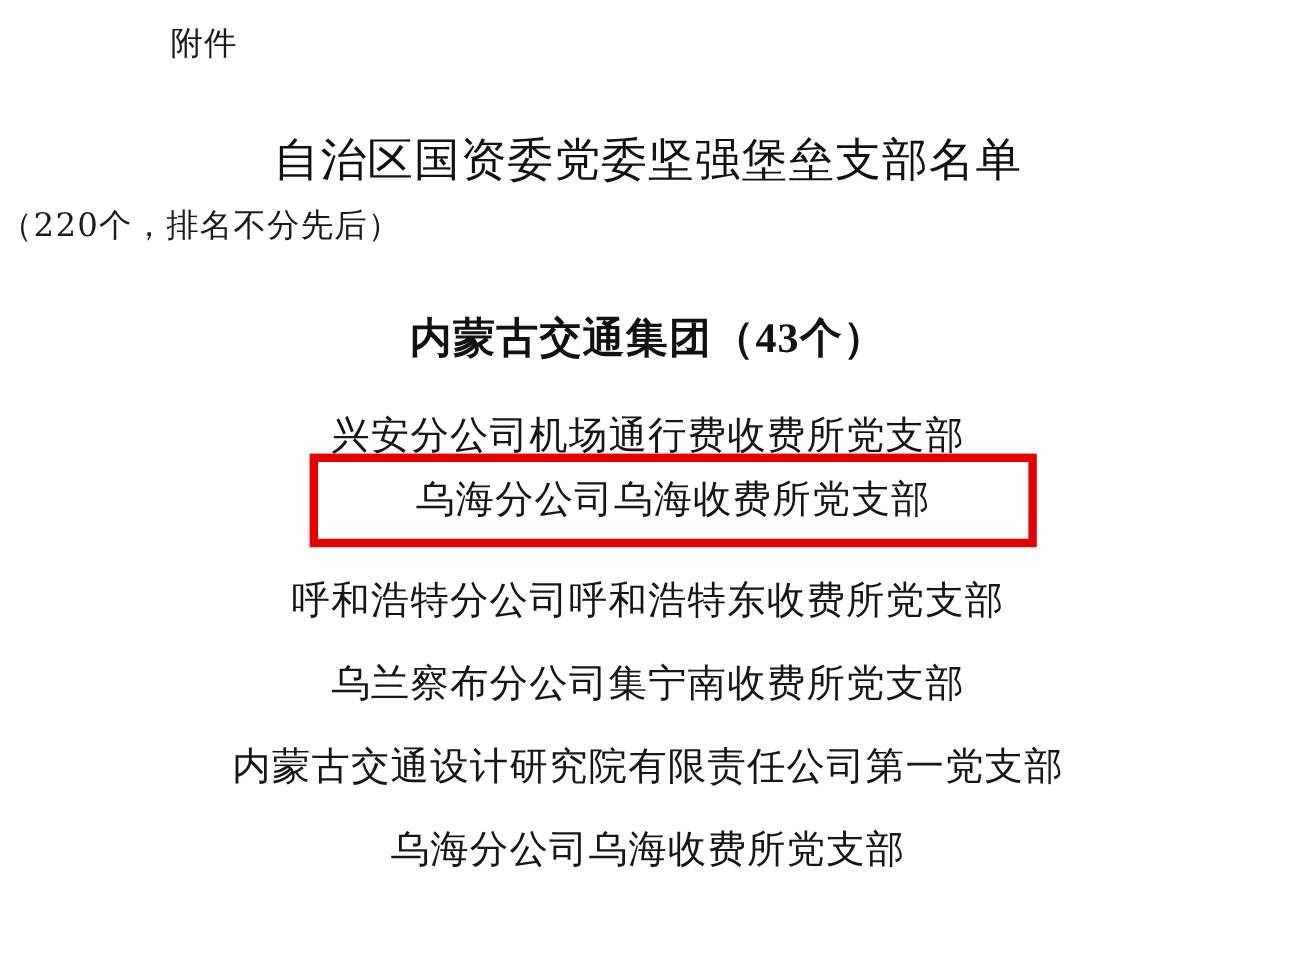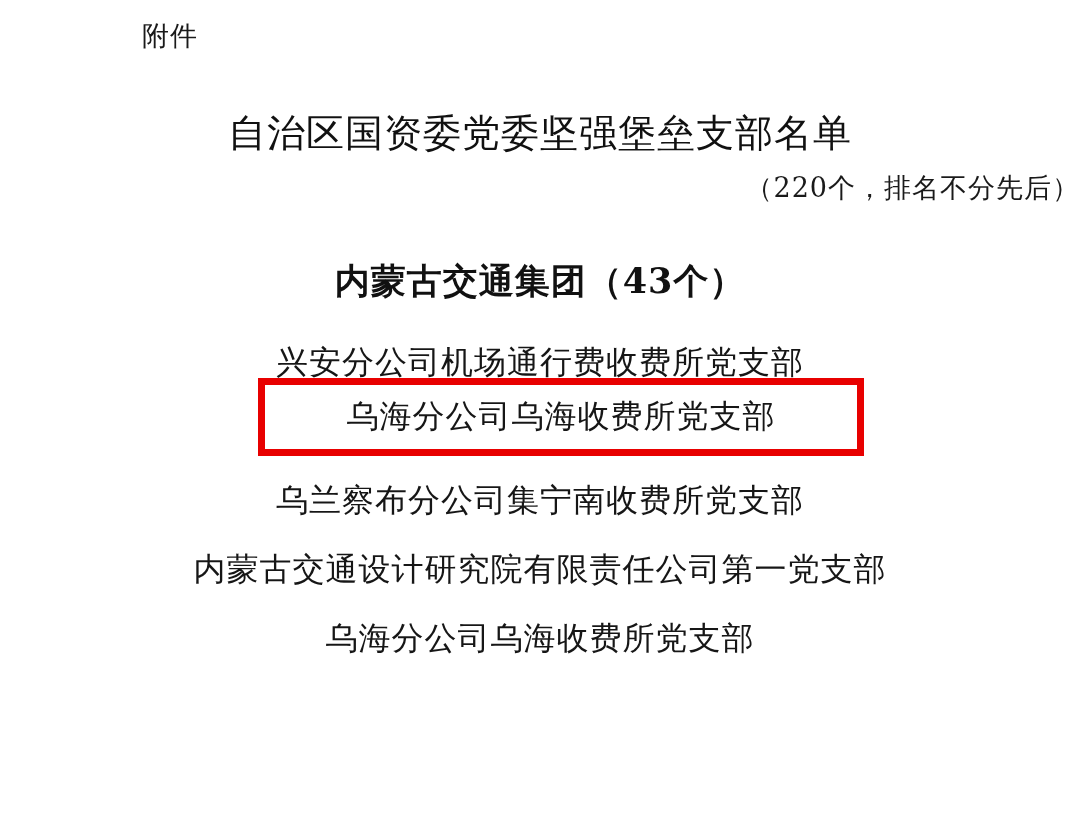--- a/index.html
+++ b/index.html
@@ -39,35 +39,36 @@
     font-size: 38px;
     font-weight: normal;
     letter-spacing: 1px;
     color: #111111;
   }
   .doc-subtitle {
     position: absolute;
     left: 0;
     right: 0;
     top: 170px;
-    text-align: right;
+    text-align: left;
     font-size: 27px;
     color: #1a1a1a;
     letter-spacing: 1px;
   }
   .section-heading {
     position: absolute;
     left: 0;
     right: 0;
     top: 258px;
     text-align: center;
     font-size: 35px;
     font-weight: bold;
     letter-spacing: 1px;
     color: #111111;
+    font-family: Liberation Serif, serif;
   }
   .entry-list {
     position: absolute;
     left: 0;
     right: 0;
     top: 328px;
   }
   .entry {
     text-align: center;
     font-size: 32px;
@@ -109,20 +110,21 @@
 
   <div class="doc-title">自治区国资委党委坚强堡垒支部名单</div>
 
   <div class="doc-subtitle">（220个，排名不分先后）</div>
 
   <div class="section-heading">内蒙古交通集团（43个）</div>
 
   <div class="entry-list">
     <div class="entry">兴安分公司机场通行费收费所党支部</div>
     <div class="entry entry-spacer">&nbsp;</div>
+    <div class="entry">呼和浩特分公司呼和浩特东收费所党支部</div>
     <div class="entry">乌兰察布分公司集宁南收费所党支部</div>
     <div class="entry">内蒙古交通设计研究院有限责任公司第一党支部</div>
     <div class="entry">乌海分公司乌海收费所党支部</div>
   </div>
 
   <div class="entry-highlight-text">乌海分公司乌海收费所党支部</div>
 
   <div class="highlight-box" style="border-color: rgb(232, 0, 0);"></div>
 
 </div>

